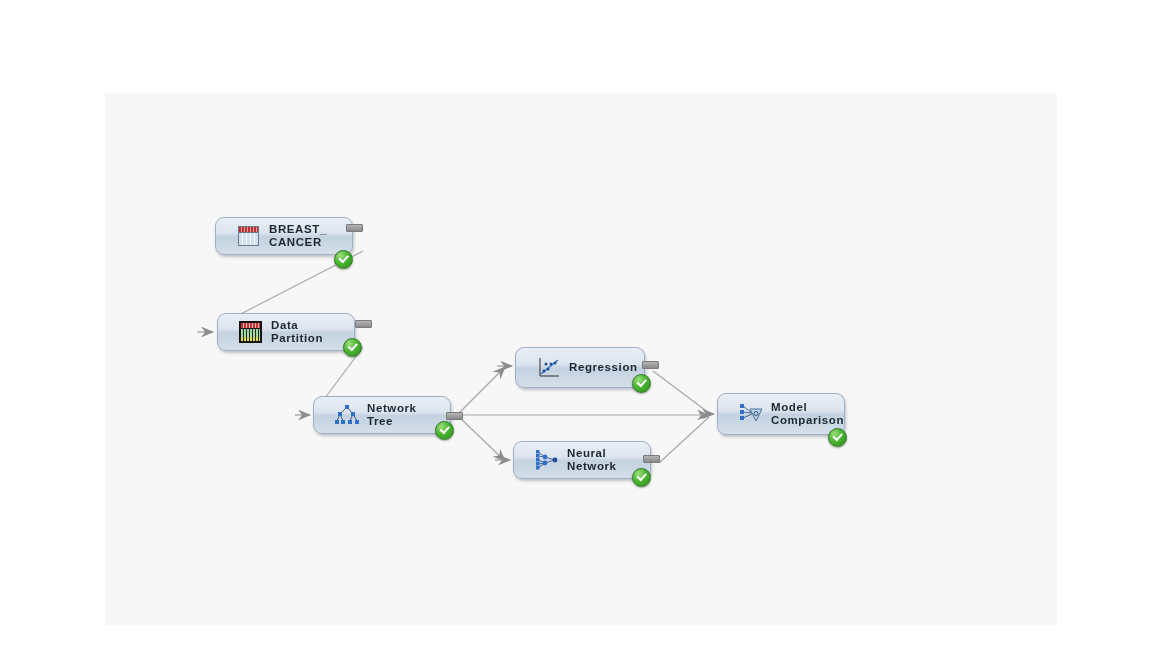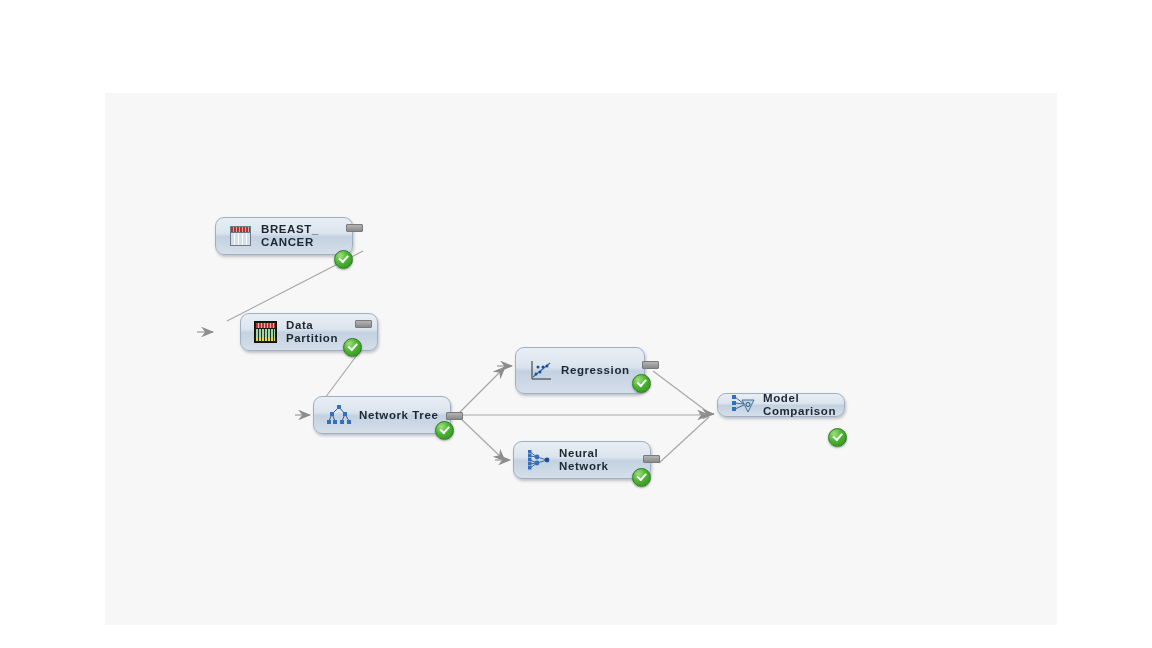--- a/index.html
+++ b/index.html
@@ -58,21 +58,21 @@
   
   .node {
     position: absolute;
     display: flex;
     align-items: center;
     box-sizing: border-box;
     border: 1px solid #9fb0c4;
     border-radius: 9px;
     background: linear-gradient(to bottom, #e9eef4 0%, #dbe4ee 42%, #c3d1e0 52%, #d5dfea 100%);
     box-shadow: 1px 2px 3px rgba(60,70,85,0.30);
-    padding: 0 8px 0 12px;
+    padding: 0 8px 0 20px;
   }
   .node-label {
     font-family: "Liberation Sans", sans-serif;
     font-size: 11.5px;
     font-weight: bold;
     color: #1d2733;
     letter-spacing: 0.6px;
     line-height: 13px;
     white-space: pre-line;
     margin-left: 7px;
@@ -210,21 +210,21 @@
               <div class="hdr"></div>
               <div class="grid"></div>
             </div>
         </div>
         <div class="node-label">BREAST_
 CANCER</div>
       </div>
       <div class="port-out" style="left:241px; top:131px;"></div>
       <div class="badge" style="left:229px; top:157px;"></div>
 
-      <div class="node" style="left:112px; top:220px; width:138px; height:38px;margin-left:23px;">
+      <div class="node" style="left:112px; top:220px; width:138px; height:38px;">
         <div class="node-icon">
           <div class="ic-part">
               <div class="hdr"></div>
               <div class="rows"></div>
             </div>
         </div>
         <div class="node-label">Data Partition</div>
       </div>
       <div class="port-out" style="left:250px; top:227px;"></div>
       <div class="badge" style="left:238px; top:245px;"></div>
@@ -245,21 +245,21 @@
             <rect x="7" y="18" width="4" height="4" fill="#2f6fc4"></rect>
             <rect x="14" y="18" width="4" height="4" fill="#2f6fc4"></rect>
             <rect x="21" y="18" width="4" height="4" fill="#2f6fc4"></rect>
           </svg>
         </div>
         <div class="node-label">Network Tree</div>
       </div>
       <div class="port-out" style="left:341px; top:319px;"></div>
       <div class="badge" style="left:330px; top:328px;"></div>
 
-      <div class="node" style="left:410px; top:254px; width:130px; height:47px;">
+      <div class="node" style="left:410px; top:254px; width:130px; height:41px;">
         <div class="node-icon">
           <svg width="26" height="26" viewBox="0 0 26 26">
             <line x1="4" y1="3" x2="4" y2="21" stroke="#4a4a4a" stroke-width="1.2"></line>
             <line x1="4" y1="21" x2="23" y2="21" stroke="#4a4a4a" stroke-width="1.2"></line>
             <line x1="5" y1="19" x2="22" y2="5" stroke="#2f6fc4" stroke-width="1.3"></line>
             <circle cx="8" cy="16" r="1.5" fill="#1d4e96"></circle>
             <circle cx="12" cy="14" r="1.5" fill="#1d4e96"></circle>
             <circle cx="15" cy="9" r="1.5" fill="#1d4e96"></circle>
             <circle cx="19" cy="8" r="1.5" fill="#1d4e96"></circle>
             <circle cx="10" cy="9" r="1.5" fill="#1d4e96"></circle>
@@ -288,21 +288,21 @@
             <circle cx="11" cy="10" r="2.4" fill="#2f6fc4"></circle>
             <circle cx="11" cy="16" r="2.4" fill="#2f6fc4"></circle>
             <circle cx="21" cy="13" r="2.4" fill="#1d4e96"></circle>
           </svg>
         </div>
         <div class="node-label">Neural Network</div>
       </div>
       <div class="port-out" style="left:538px; top:362px;"></div>
       <div class="badge" style="left:527px; top:375px;"></div>
 
-      <div class="node" style="left:612px; top:300px; width:128px; height:24px;">
+      <div class="node" style="left:612px; top:300px; width:128px; height:42px;">
         <div class="node-icon">
           <svg width="26" height="26" viewBox="0 0 26 26">
             <line x1="5" y1="5" x2="14" y2="12" stroke="#3c5b8c" stroke-width="0.9"></line>
             <line x1="5" y1="11" x2="14" y2="12" stroke="#3c5b8c" stroke-width="0.9"></line>
             <line x1="5" y1="17" x2="14" y2="13" stroke="#3c5b8c" stroke-width="0.9"></line>
             <rect x="2" y="3" width="4" height="4" fill="#2f6fc4"></rect>
             <rect x="2" y="9" width="4" height="4" fill="#2f6fc4"></rect>
             <rect x="2" y="15" width="4" height="4" fill="#2f6fc4"></rect>
             <path d="M12,8 L24,8 L18,20 Z" fill="#bcd4ea" stroke="#4a6f96" stroke-width="1"></path>
             <circle cx="18" cy="12.5" r="2" fill="none" stroke="#35506f" stroke-width="1"></circle>

